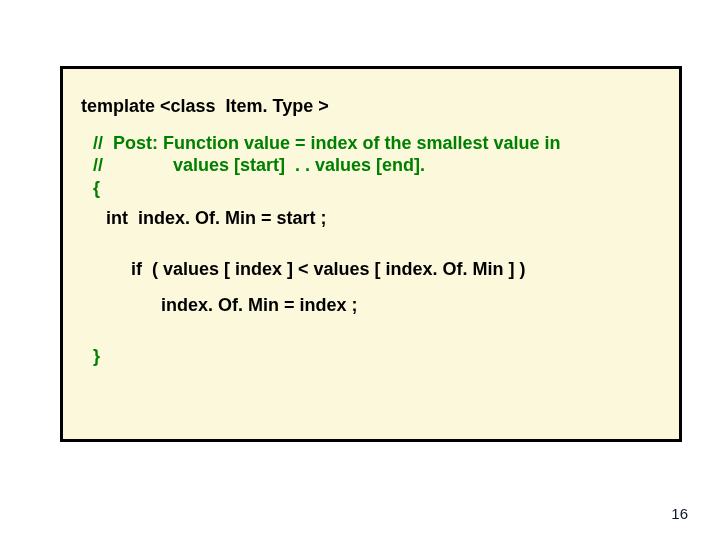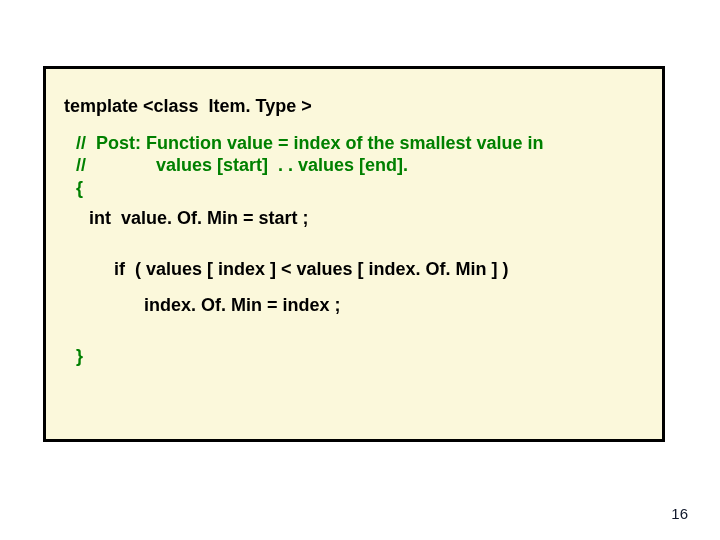--- a/index.html
+++ b/index.html
@@ -11,21 +11,21 @@
     font-family: Arial, Helvetica, sans-serif;
   }
   .slide {
     width: 720px;
     height: 540px;
     position: relative;
     box-sizing: border-box;
   }
   .code-box {
     position: absolute;
-    left: 43px;
+    left: 60px;
     top: 66px;
     width: 622px;
     height: 376px;
     background: #fbf8db;
     border: 3px solid #000;
     box-sizing: border-box;
     padding: 26px 14px 14px 18px;
     font-family: Arial, Helvetica, sans-serif;
     font-size: 18px;
     line-height: 1.25;
@@ -53,21 +53,21 @@
 
 <div class="slide">
 
   <div class="code-box">
     <div class="line black">template &lt;class  Item. Type &gt;</div>
     <div class="spacer"></div>
     <div class="line green">//  Post: Function value = index of the smallest value in</div>
     <div class="line green">//              values [start]  . . values [end].</div>
     <div class="line green">{</div>
     <div class="spacer-sm"></div>
-    <div class="line black">     int  value. Of. Min = start ;</div>
+    <div class="line black">     int  index. Of. Min = start ;</div>
     <div class="spacer"></div>
     <div class="spacer"></div>
     <div class="line black">          if  ( values [ index ] &lt; values [ index. Of. Min ] )</div>
     <div class="spacer"></div>
     <div class="line black">                index. Of. Min = index ;</div>
     <div class="spacer"></div>
     <div class="spacer"></div>
     <div class="line green">}</div>
   </div>
 

